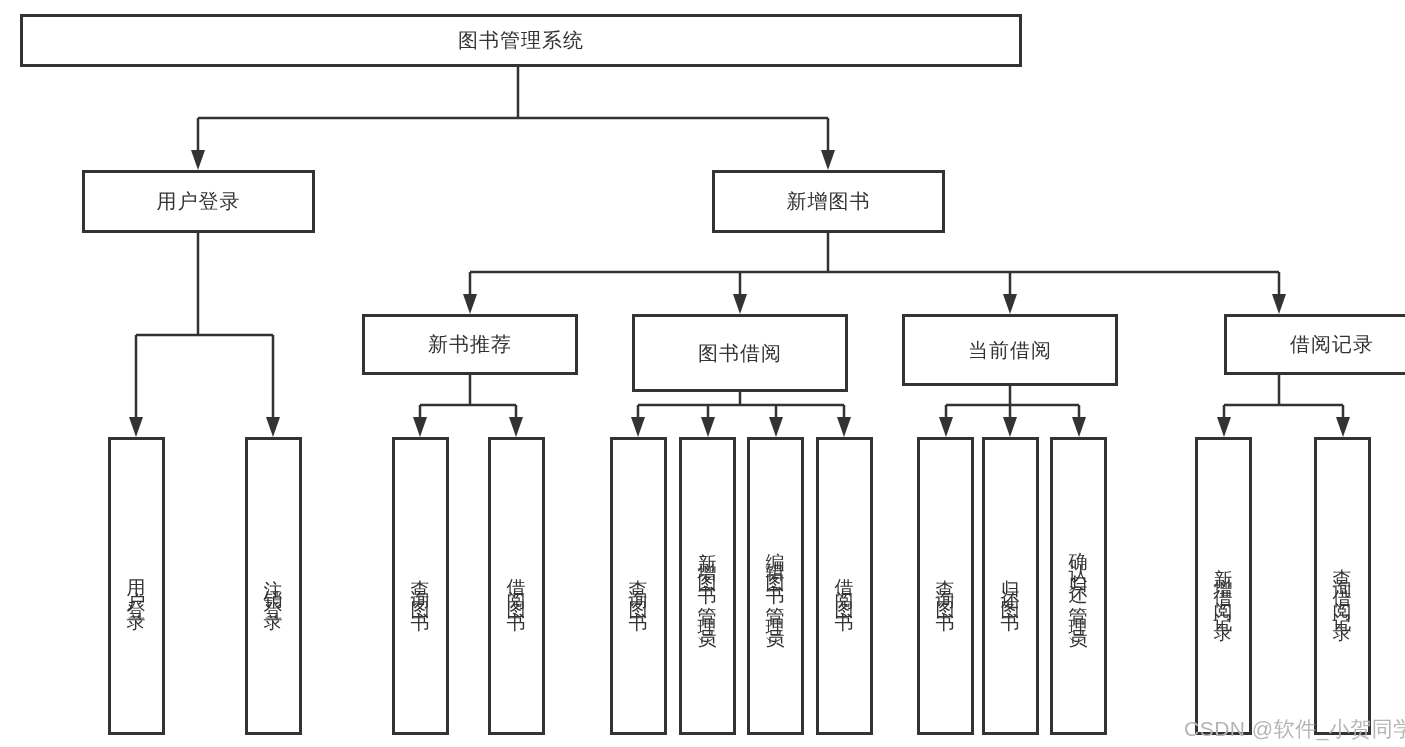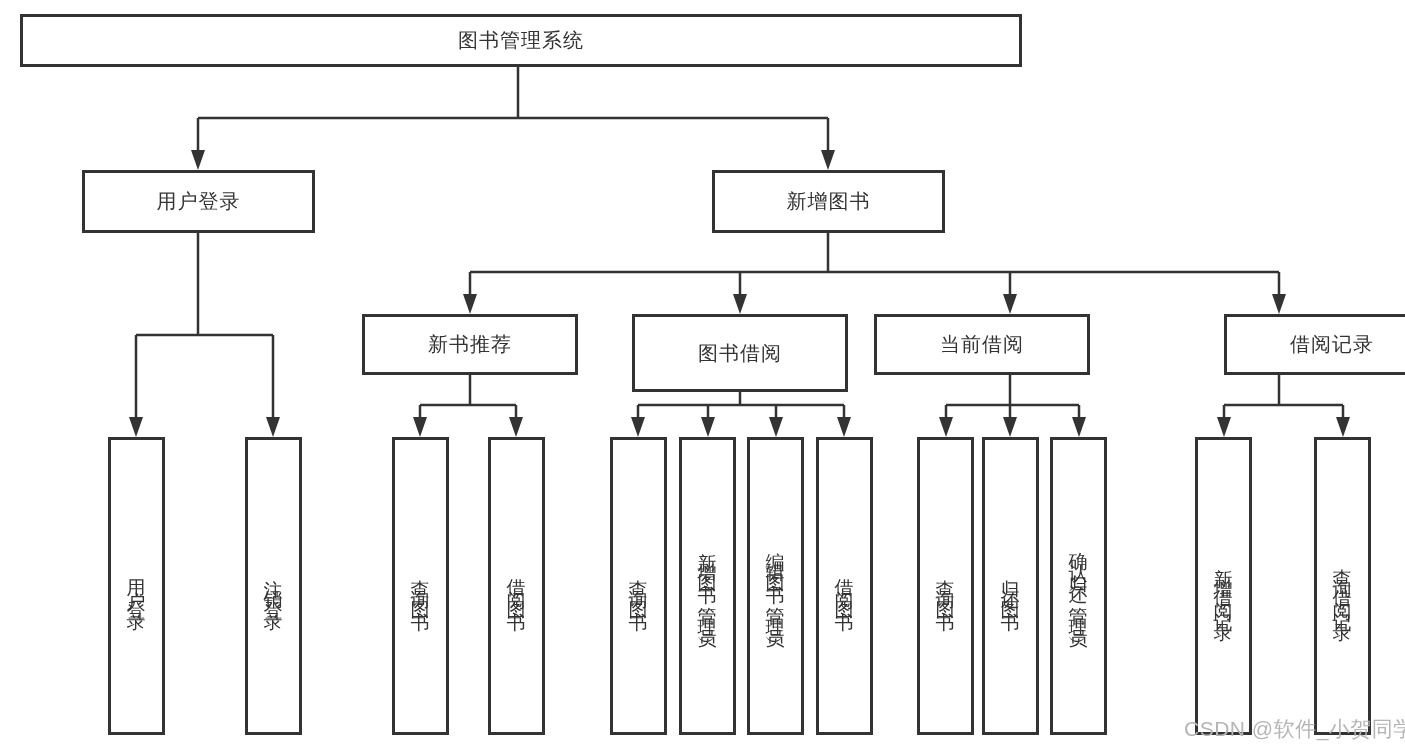--- a/index.html
+++ b/index.html
@@ -88,21 +88,21 @@
       <polygon points="1336,417 1350,417 1343,437" fill="#333333"></polygon>
     </svg>
 
   <div class="box hbox" style="left:20px; top:14px; width:1002px; height:53px">图书管理系统</div>
 
   <div class="box hbox" style="left:82px; top:170px; width:233px; height:63px">用户登录</div>
   <div class="box hbox" style="left:712px; top:170px; width:233px; height:63px">新增图书</div>
 
   <div class="box hbox" style="left:362px; top:314px; width:216px; height:61px">新书推荐</div>
   <div class="box hbox" style="left:632px; top:314px; width:216px; height:78px">图书借阅</div>
-  <div class="box hbox" style="left:874px; top:314px; width:216px; height:61px">当前借阅</div>
+  <div class="box hbox" style="left:902px; top:314px; width:216px; height:72px">当前借阅</div>
   <div class="box hbox" style="left:1224px; top:314px; width:216px; height:61px">借阅记录</div>
 
   <div class="box vbox" style="left:108px">用户登录</div>
   <div class="box vbox" style="left:245px">注销登录</div>
 
   <div class="box vbox" style="left:392px">查询图书</div>
   <div class="box vbox" style="left:488px">借阅图书</div>
 
   <div class="box vbox" style="left:610px">查询图书</div>
   <div class="box vbox" style="left:679px">新增图书（管理员）</div>

